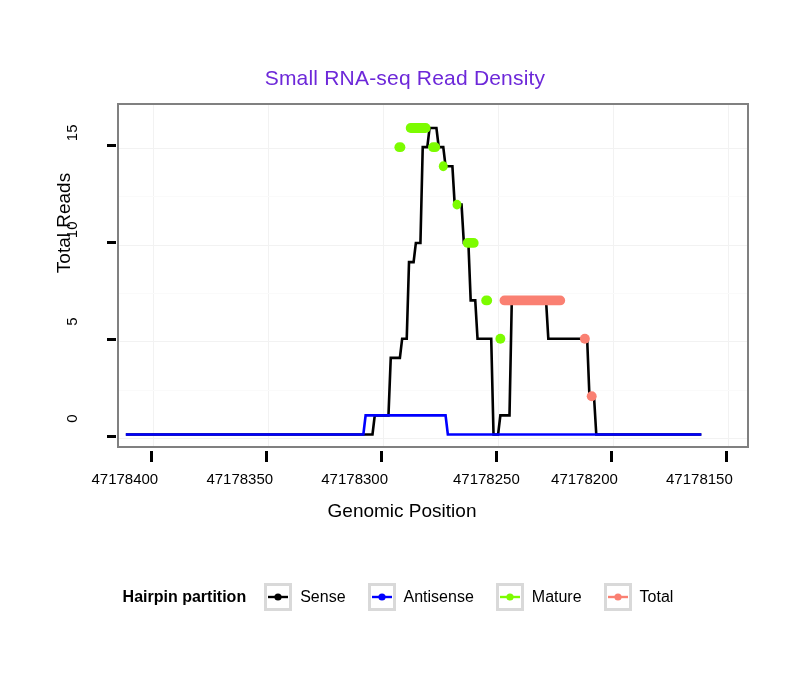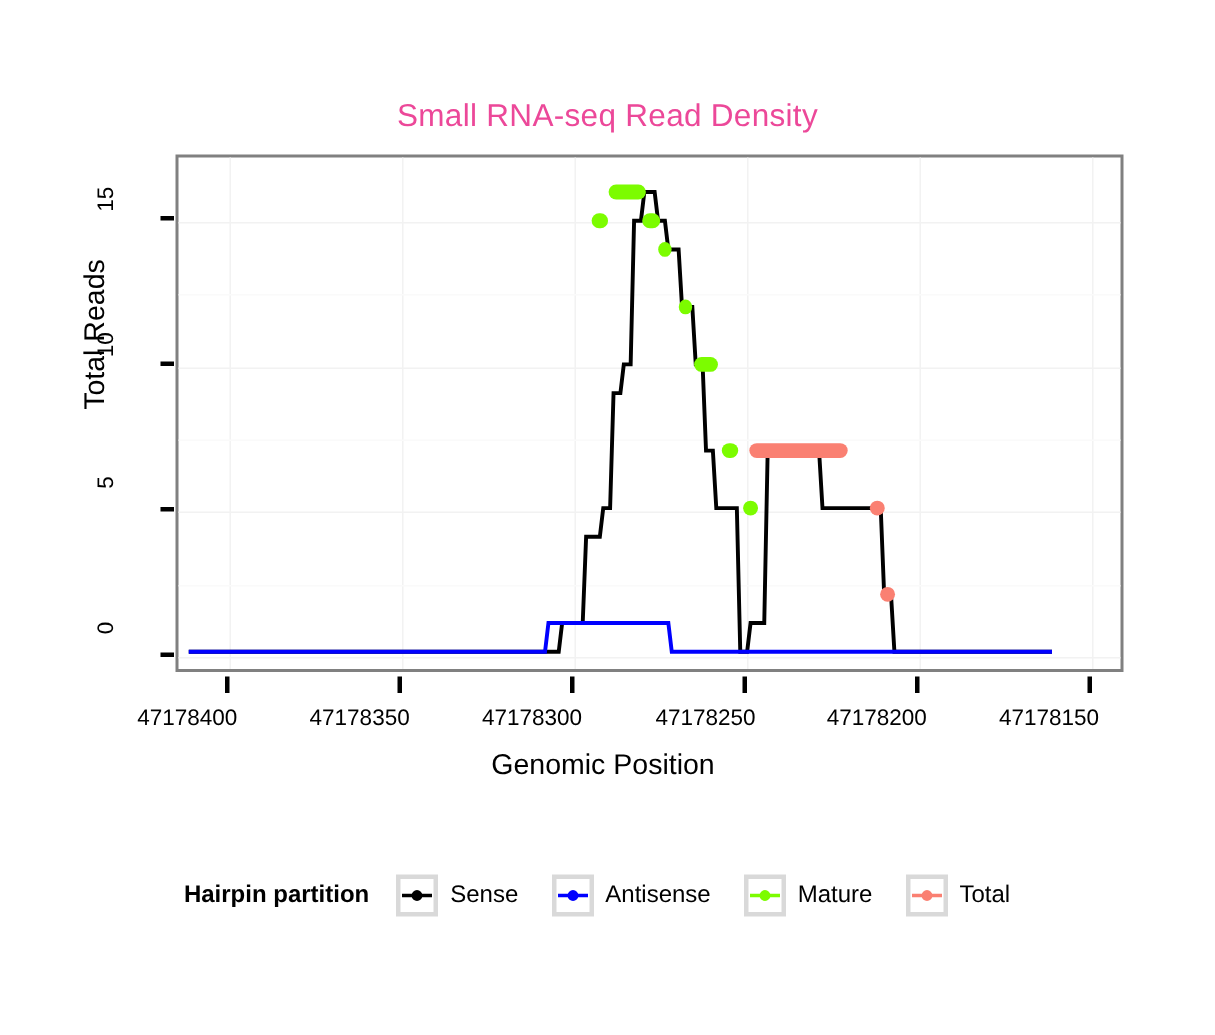--- a/index.html
+++ b/index.html
@@ -22,21 +22,21 @@
     height: 690px;
   }
   .chart-title {
     position: absolute;
     left: 0;
     top: 66px;
     width: 810px;
     text-align: center;
     font-size: 21px;
     letter-spacing: 0.2px;
-    color: #ec4899;
+    color: #6d28d9;
   }
   .panel {
     position: absolute;
     left: 117px;
     top: 103px;
     width: 632px;
     height: 345px;
     background: #ffffff;
     border: 2px solid #808080;
     box-sizing: border-box;
@@ -162,21 +162,21 @@
       <div class="y-tick-label" style="left: 51px; top: 135.64px;">15</div>
     </div>
   <div id="x-ticks">
       <div class="x-tick-mark" style="left: 149.973px; top: 451px;"></div>
       <div class="x-tick-label" style="left: 151.473px;">47178400</div>
       <div class="x-tick-mark" style="left: 264.882px; top: 451px;"></div>
       <div class="x-tick-label" style="left: 266.382px;">47178350</div>
       <div class="x-tick-mark" style="left: 379.791px; top: 451px;"></div>
       <div class="x-tick-label" style="left: 381.291px;">47178300</div>
       <div class="x-tick-mark" style="left: 494.7px; top: 451px;"></div>
-      <div class="x-tick-label" style="left: 497px;">47178250</div>
+      <div class="x-tick-label" style="left: 513px;">47178250</div>
       <div class="x-tick-mark" style="left: 609.609px; top: 451px;"></div>
       <div class="x-tick-label" style="left: 611.109px;">47178200</div>
       <div class="x-tick-mark" style="left: 724.518px; top: 451px;"></div>
       <div class="x-tick-label" style="left: 726.018px;">47178150</div>
     </div>
 
   <div class="panel">
     <div id="gridlines">
         <div class="grid-line-v-major" style="left: 34.4727px;"></div>
         <div class="grid-line-v-major" style="left: 149.382px;"></div>

